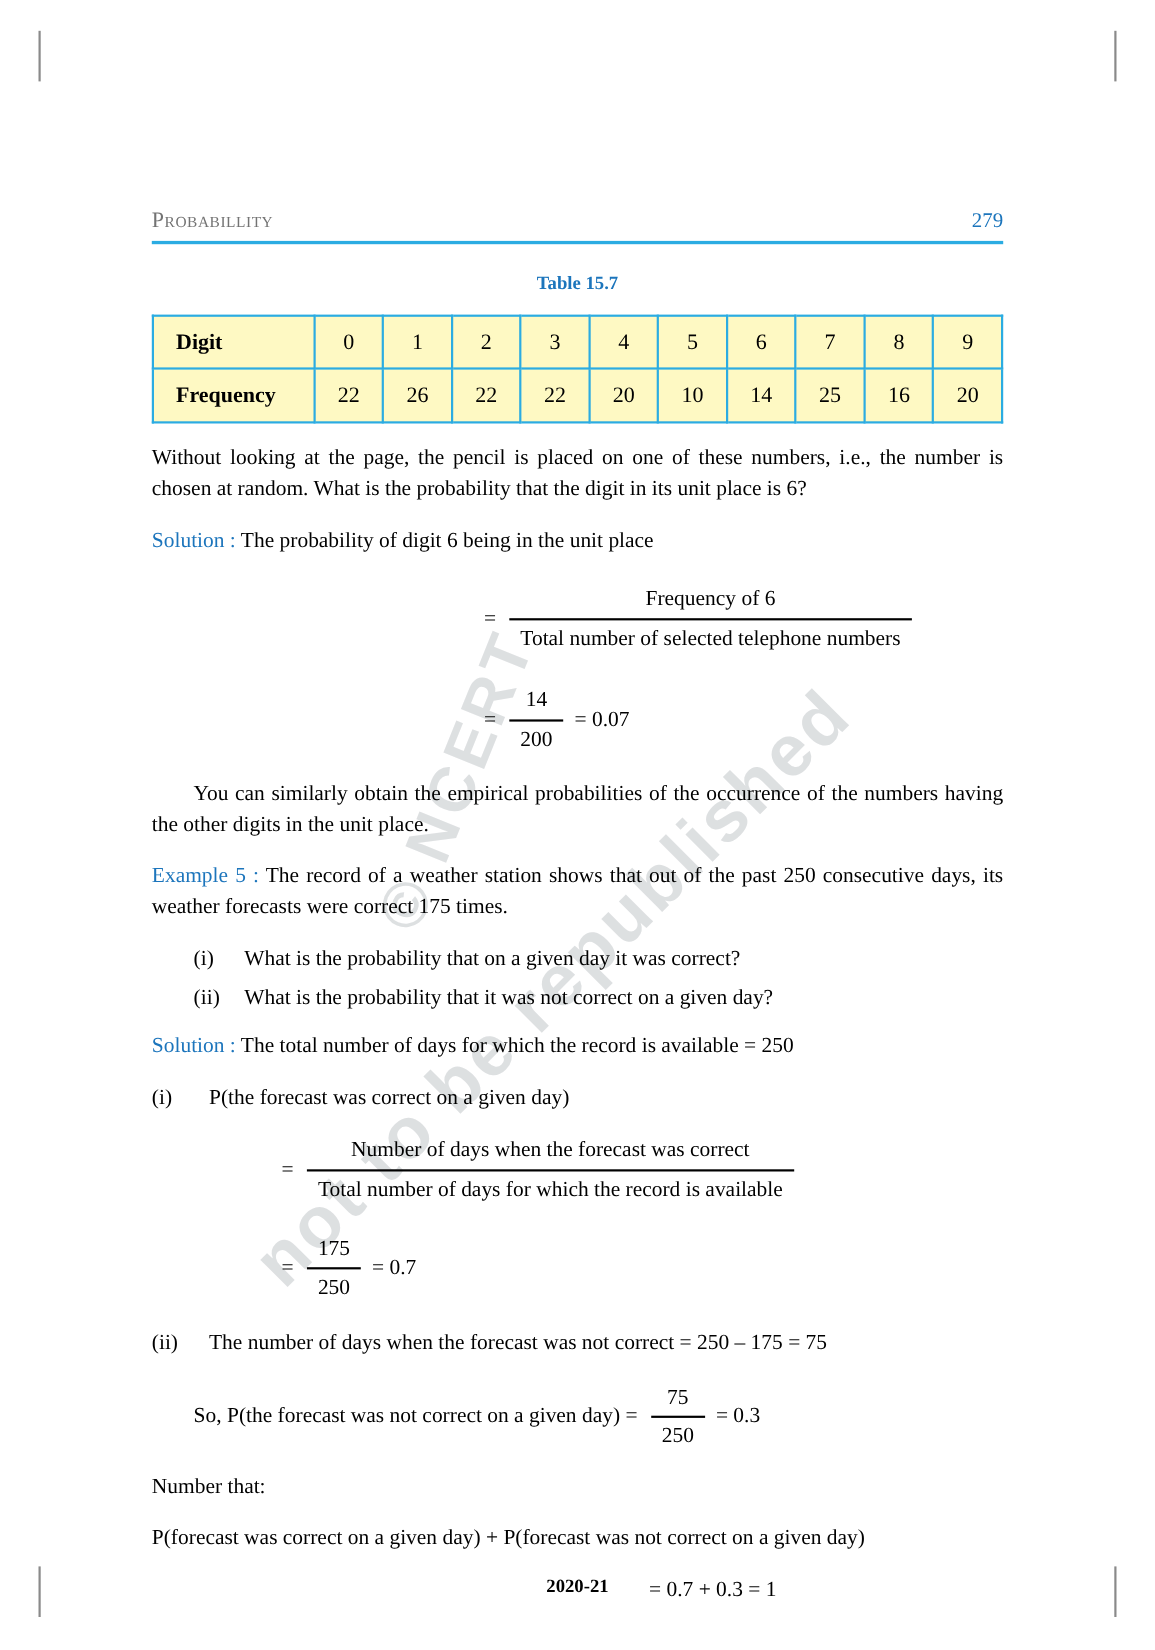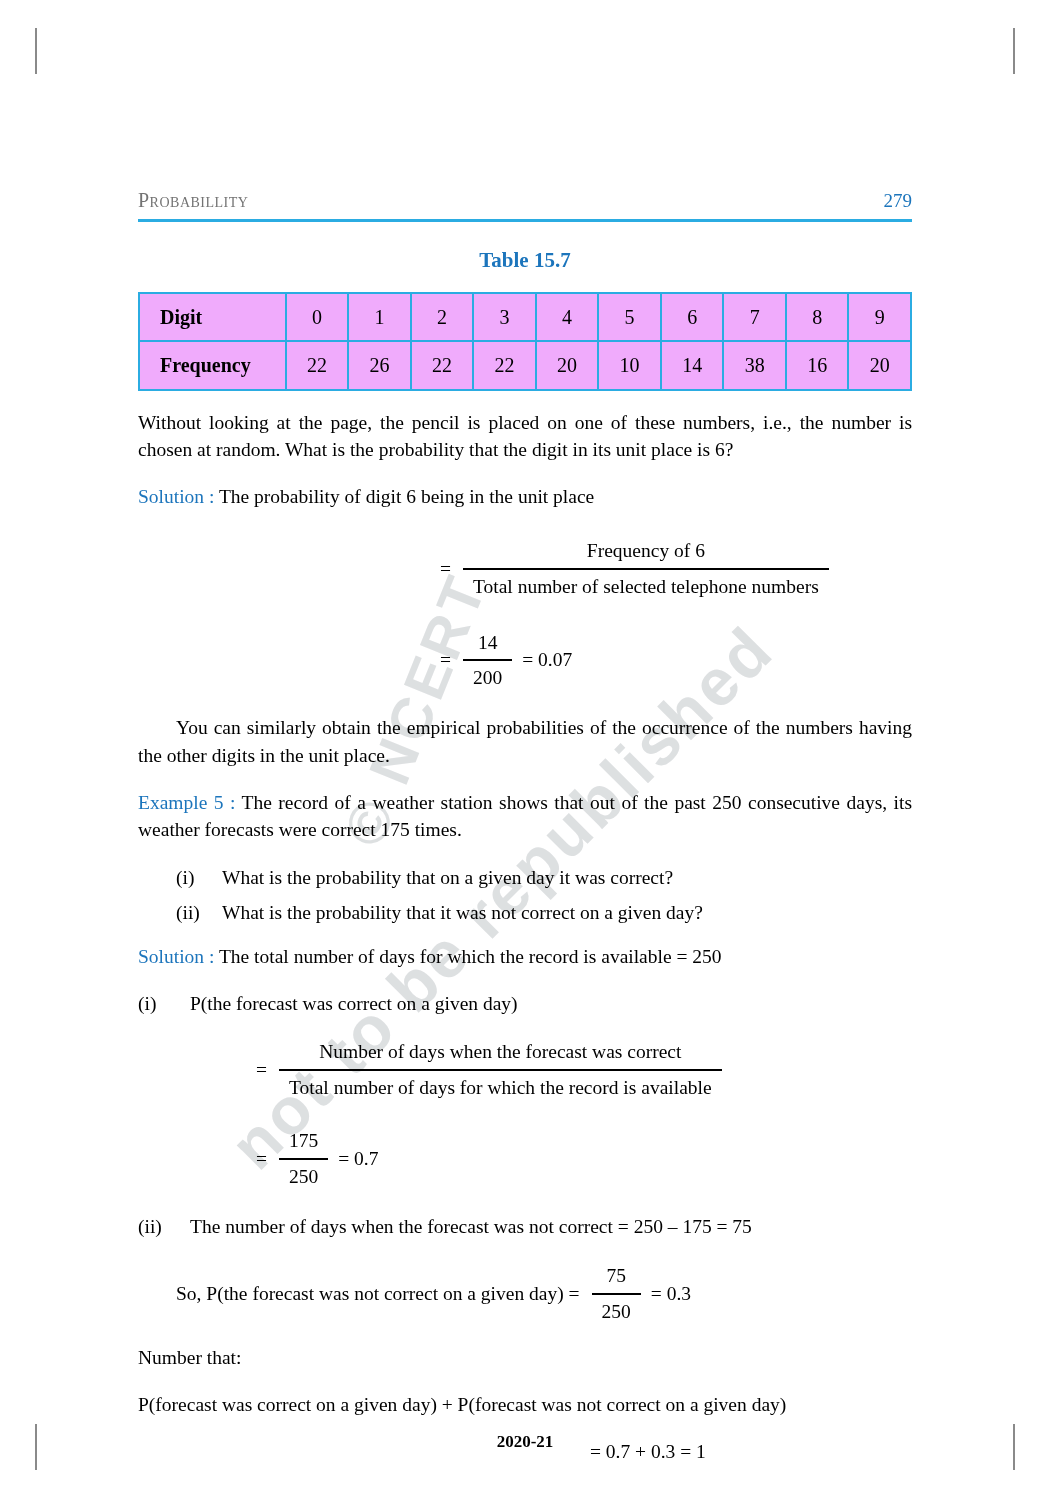--- a/index.html
+++ b/index.html
@@ -49,33 +49,33 @@
     font-variant: small-caps;
     font-size: 20px;
     letter-spacing: 0.5px;
   }
   .page-number { color: #1c75bc; font-size: 19px; }
 
   .table-title {
     text-align: center;
     color: #1c75bc;
     font-weight: bold;
-    font-size: 21px;
+    font-size: 17px;
     margin-top: 24px;
   }
 
   table.freq {
     width: 100%;
     border-collapse: collapse;
     margin-top: 16px;
     font-size: 20px;
   }
   table.freq td {
     border: 2.5px solid #2bace2;
-    background: #f0abfc;
+    background: #fef9c3;
     text-align: center;
     padding: 9px 4px;
   }
   table.freq td.rowlabel {
     text-align: left;
     font-weight: bold;
     padding-left: 20px;
     width: 19%;
   }
 
@@ -158,21 +158,21 @@
         </tr>
         <tr>
           <td class="rowlabel">Frequency</td>
           <td>22</td>
           <td>26</td>
           <td>22</td>
           <td>22</td>
           <td>20</td>
           <td>10</td>
           <td>14</td>
-          <td>38</td>
+          <td>25</td>
           <td>16</td>
           <td>20</td>
         </tr>
       </tbody>
     </table>
 
     <p class="para"><span>Without looking at the page, the pencil is placed on one of these numbers, i.e., the number is chosen at </span><span class="it">random</span><span>. What is the probability that the digit in its unit place is 6?</span></p>
 
     <p class="para tight"><span class="blue-label">Solution :</span><span> The probability of digit 6 being in the unit place</span></p>
 

